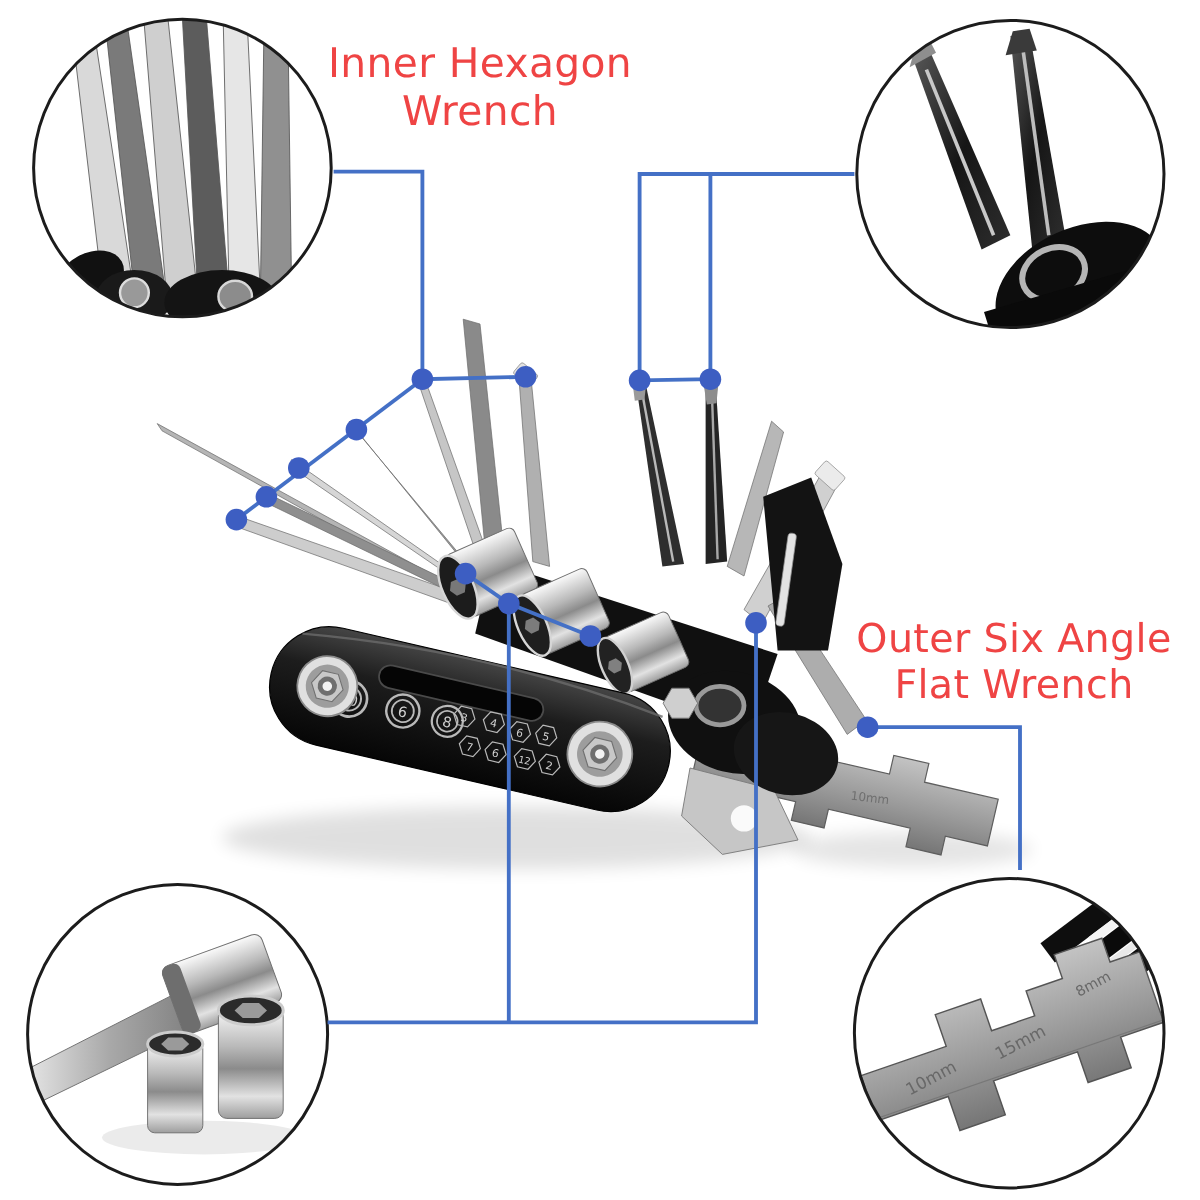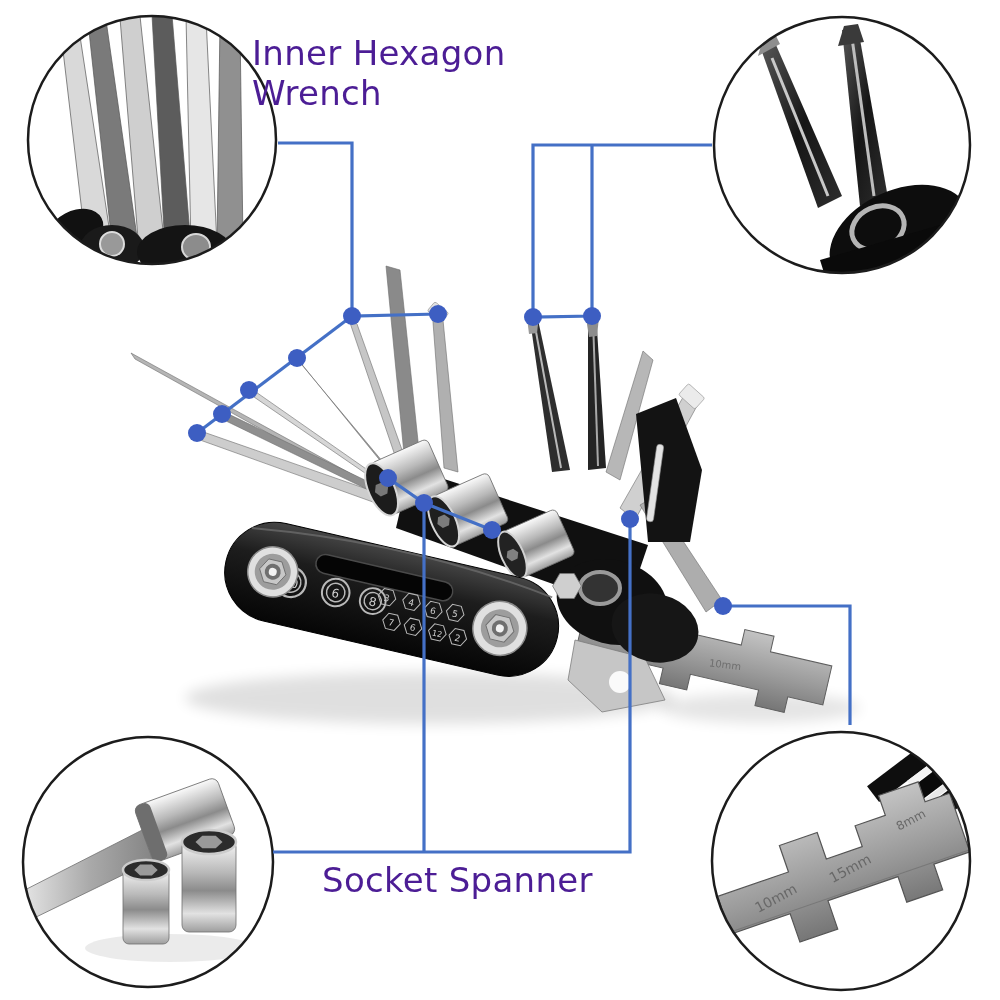--- a/index.html
+++ b/index.html
@@ -2,21 +2,21 @@
 <html><head>
 <meta charset="utf-8">
 <style>
   html,body{margin:0;padding:0;background:#fff;}
   .canvas{
     position:relative;width:1000px;height:1000px;background:#ffffff;overflow:hidden;
     font-family:"DejaVu Sans","Liberation Sans",sans-serif;
   }
   .art{position:absolute;left:0;top:0;}
   .label{
-    position:absolute;color:#4c1d95;
+    position:absolute;color:#ef4444;text-align:center;
     font-family:"DejaVu Sans","Liberation Sans",sans-serif;
     line-height:1.18;letter-spacing:.3px;
   }
   .label.inner{left:252px;top:33px;width:296px;font-size:34px;}
   .label.screw{left:726px;top:282px;width:240px;font-size:33px;}
   .label.outer{left:692px;top:513px;width:306px;font-size:33px;}
   .label.socket{left:322px;top:860px;width:286px;font-size:34px;}
 </style>
 </head>
 <body>
@@ -292,15 +292,15 @@
         <circle cx="592" cy="316" r="9"></circle>
     <circle cx="723" cy="606" r="9"></circle>
     <circle cx="388" cy="478" r="9"></circle>
         <circle cx="424" cy="503" r="9"></circle>
     <circle cx="492" cy="530" r="9"></circle>
         <circle cx="630" cy="519" r="9"></circle>
   </g>
 </svg>
 
 <div class="label inner">Inner Hexagon Wrench</div>
-<div class="label socket">Socket Spanner</div>
+<div class="label outer">Outer Six Angle Flat Wrench</div>
 
 </div>
 
 </body></html>

